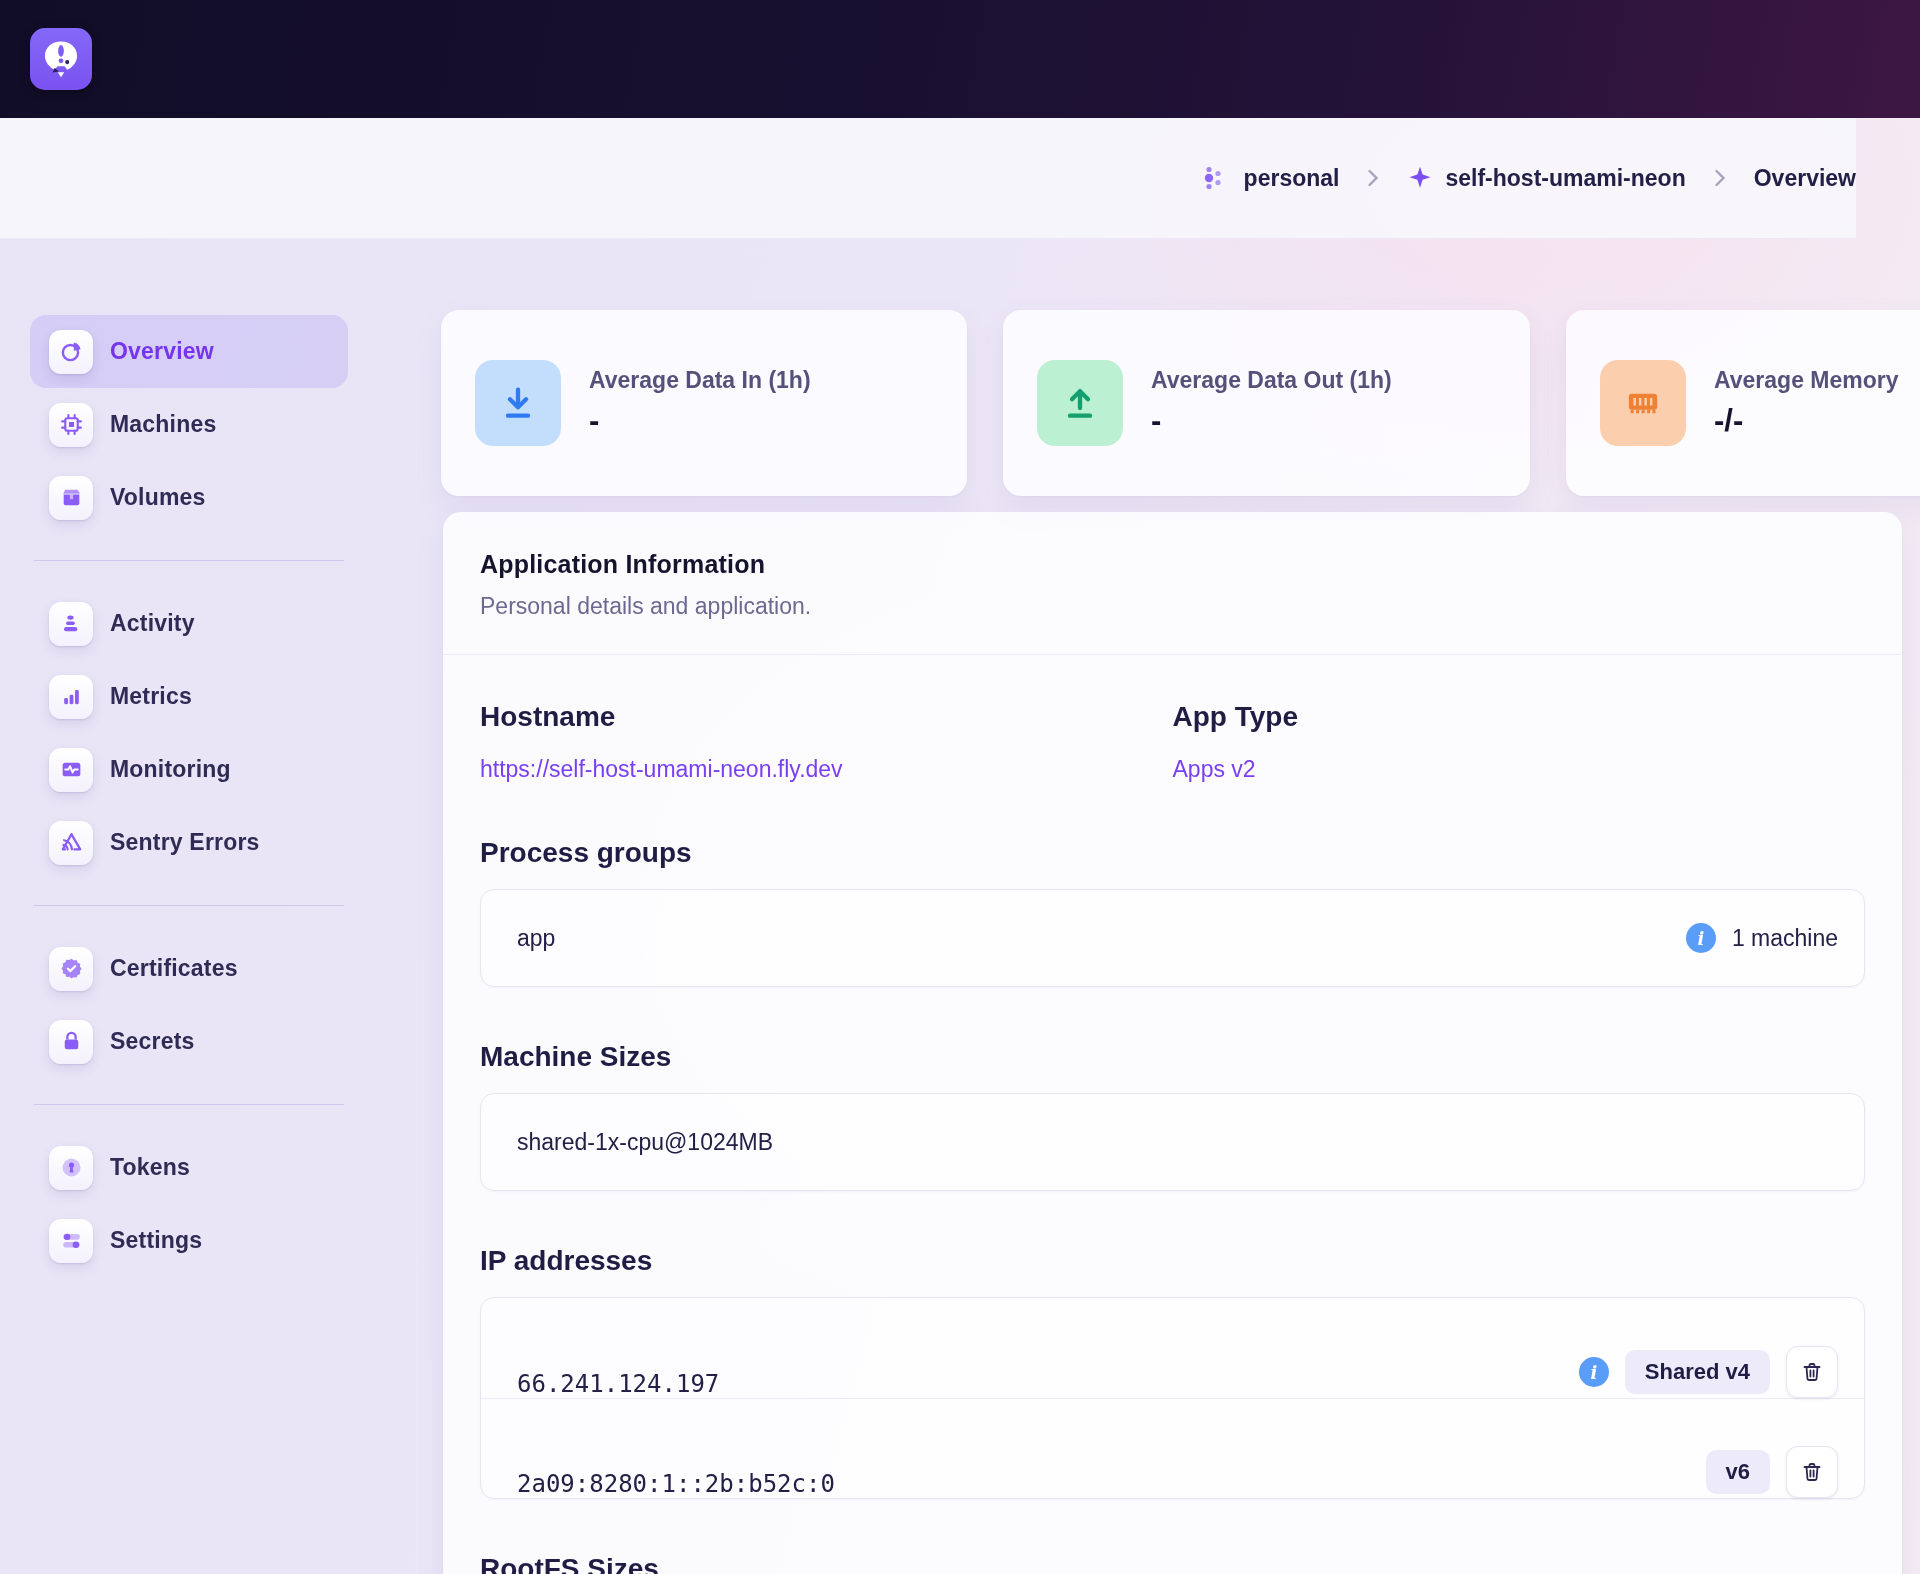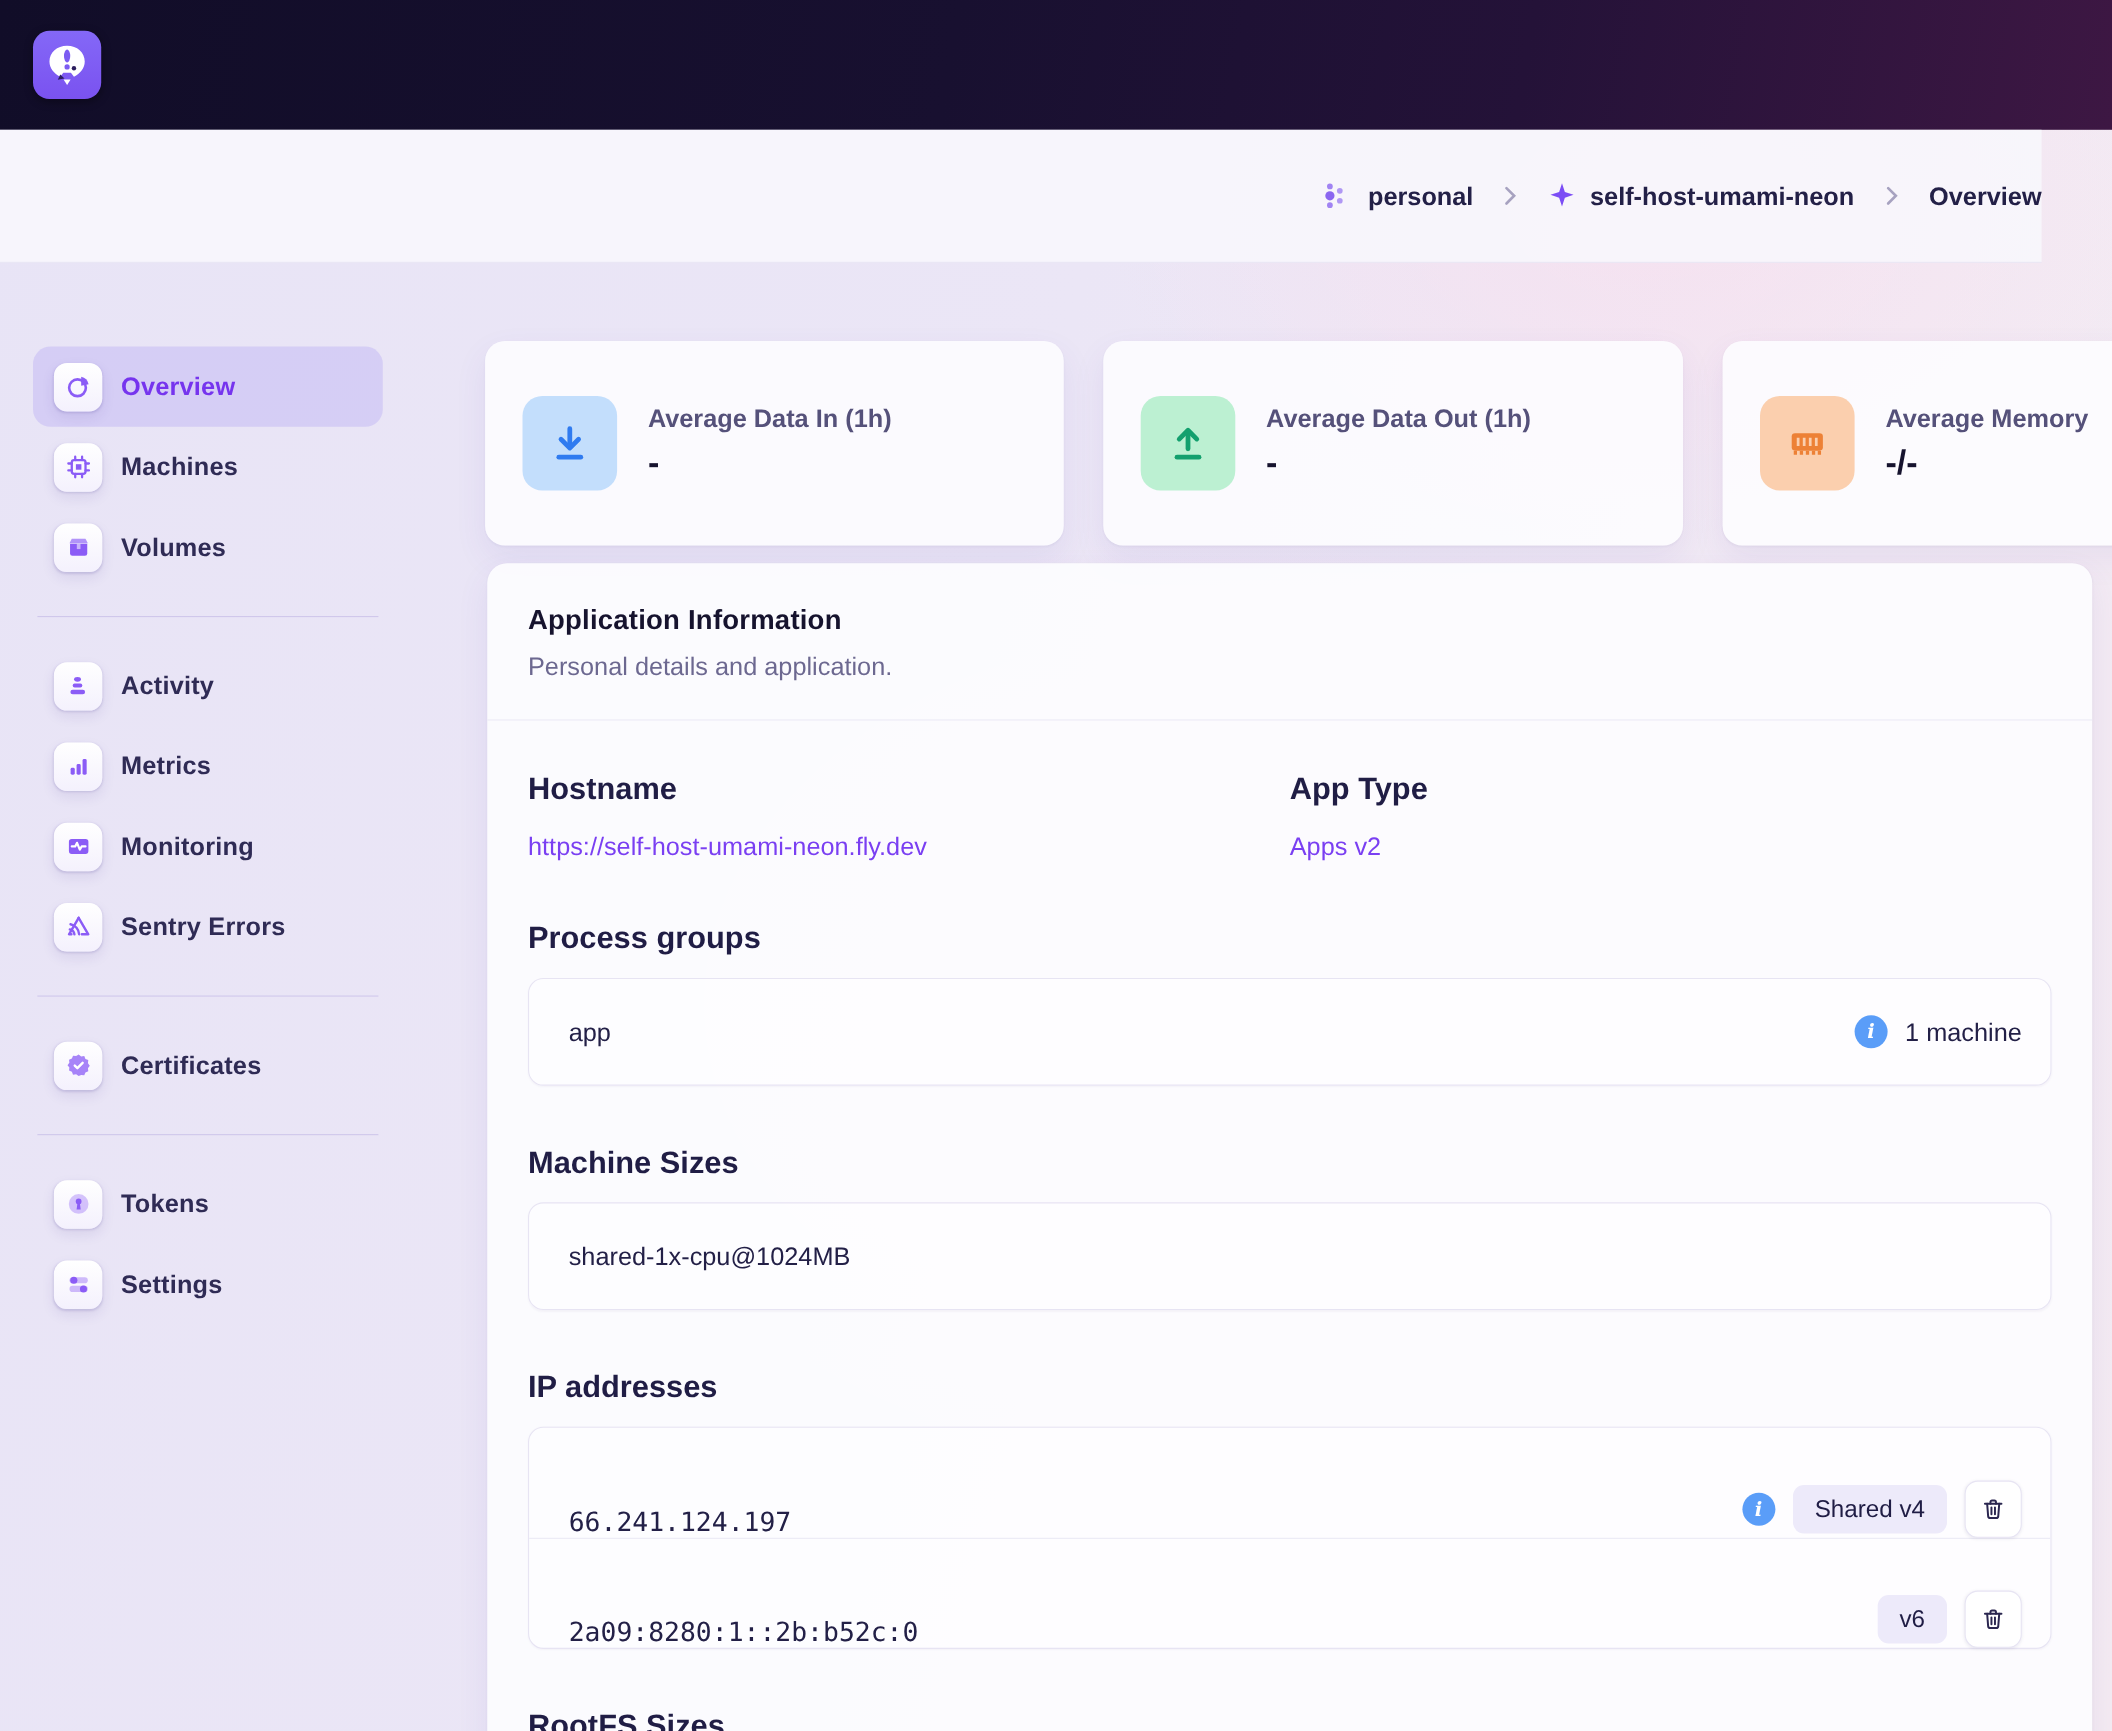--- a/index.html
+++ b/index.html
@@ -76,21 +76,21 @@
   .info-dot{ width:30px; height:30px; border-radius:50%; background:#5a9df8; color:#fff; flex:none;
     display:flex; align-items:center; justify-content:center;
     font-family:"DejaVu Serif", serif; font-style:italic; font-weight:700; font-size:18px; cursor:pointer; }
   .machine-count{ font-size:23px; font-weight:500; color:#232047; }
 
   .ipbox{ margin-top:20px; border:1.5px solid #e7e4f3; border-radius:14px; background:rgba(255,255,255,.55);
     box-shadow:0 1px 2px rgba(40,30,90,.04); }
   .ip-row{ height:100px; display:flex; align-items:flex-end; justify-content:space-between; padding:0 26px 0 36px; }
   .ip-row.second{ border-top:1px solid #eceaf5; }
   .mono{ font-family:"DejaVu Sans Mono", monospace; font-size:24px; color:#232047; }
-  .badge{ background:#edeafa; border-radius:10px; padding:9px 20px; font-size:22px; font-weight:400; color:#201d45; }
+  .badge{ background:#edeafa; border-radius:10px; padding:9px 20px; font-size:22px; font-weight:700; color:#201d45; }
   .trash-btn{ width:52px; height:52px; border-radius:12px; border:1.5px solid #e7e4f3; background:#fff;
     box-shadow:0 1px 3px rgba(30,20,80,.08); display:flex; align-items:center; justify-content:center;
     color:#2b2750; cursor:pointer; }
 
   .rootfs-box{ margin-top:20px; border:1.5px solid #e7e4f3; border-radius:14px; background:rgba(255,255,255,.55);
     height:170px; display:flex; align-items:flex-start; justify-content:space-between; padding:26px 36px 0 36px; }
 </style>
 </head>
 <body>
 
@@ -224,20 +224,29 @@
     <div class="side-item">
       <span class="side-icon">
         <svg width="25" height="25" viewBox="0 0 24 24">
             <path fill="currentColor" opacity=".75" d="M12 2.6l2.2 1.6 2.7-.3 1 2.5 2.5 1-.3 2.7 1.6 2.2-1.6 2.2.3 2.7-2.5 1-1 2.5-2.7-.3L12 21.4l-2.2-1.6-2.7.3-1-2.5-2.5-1 .3-2.7L2.3 12l1.6-2.2-.3-2.7 2.5-1 1-2.5 2.7.3z"></path>
             <path d="M8.6 12.2l2.3 2.3 4.6-4.7" fill="none" stroke="#fff" stroke-width="2.1" stroke-linecap="round" stroke-linejoin="round"></path>
           </svg>
       </span>
       <span class="side-label">Certificates</span>
     </div>
 
+    <div class="side-item">
+      <span class="side-icon">
+        <svg width="25" height="25" viewBox="0 0 24 24" fill="currentColor">
+            <path d="M8 10V7.8a4 4 0 0 1 8 0V10" fill="none" stroke="currentColor" stroke-width="2.2"></path>
+            <rect x="5.5" y="10" width="13" height="9.5" rx="2.2"></rect>
+          </svg>
+      </span>
+      <span class="side-label">Secrets</span>
+    </div>
 
     <div class="side-divider"></div>
 
     <div class="side-item">
       <span class="side-icon">
         <svg width="25" height="25" viewBox="0 0 24 24">
             <circle cx="12" cy="12" r="8.6" fill="currentColor" opacity=".35"></circle>
             <circle cx="12" cy="9.8" r="2.5" fill="currentColor"></circle>
             <path d="M10.9 11.9h2.2l.7 4.9h-3.6z" fill="currentColor"></path>
           </svg>

